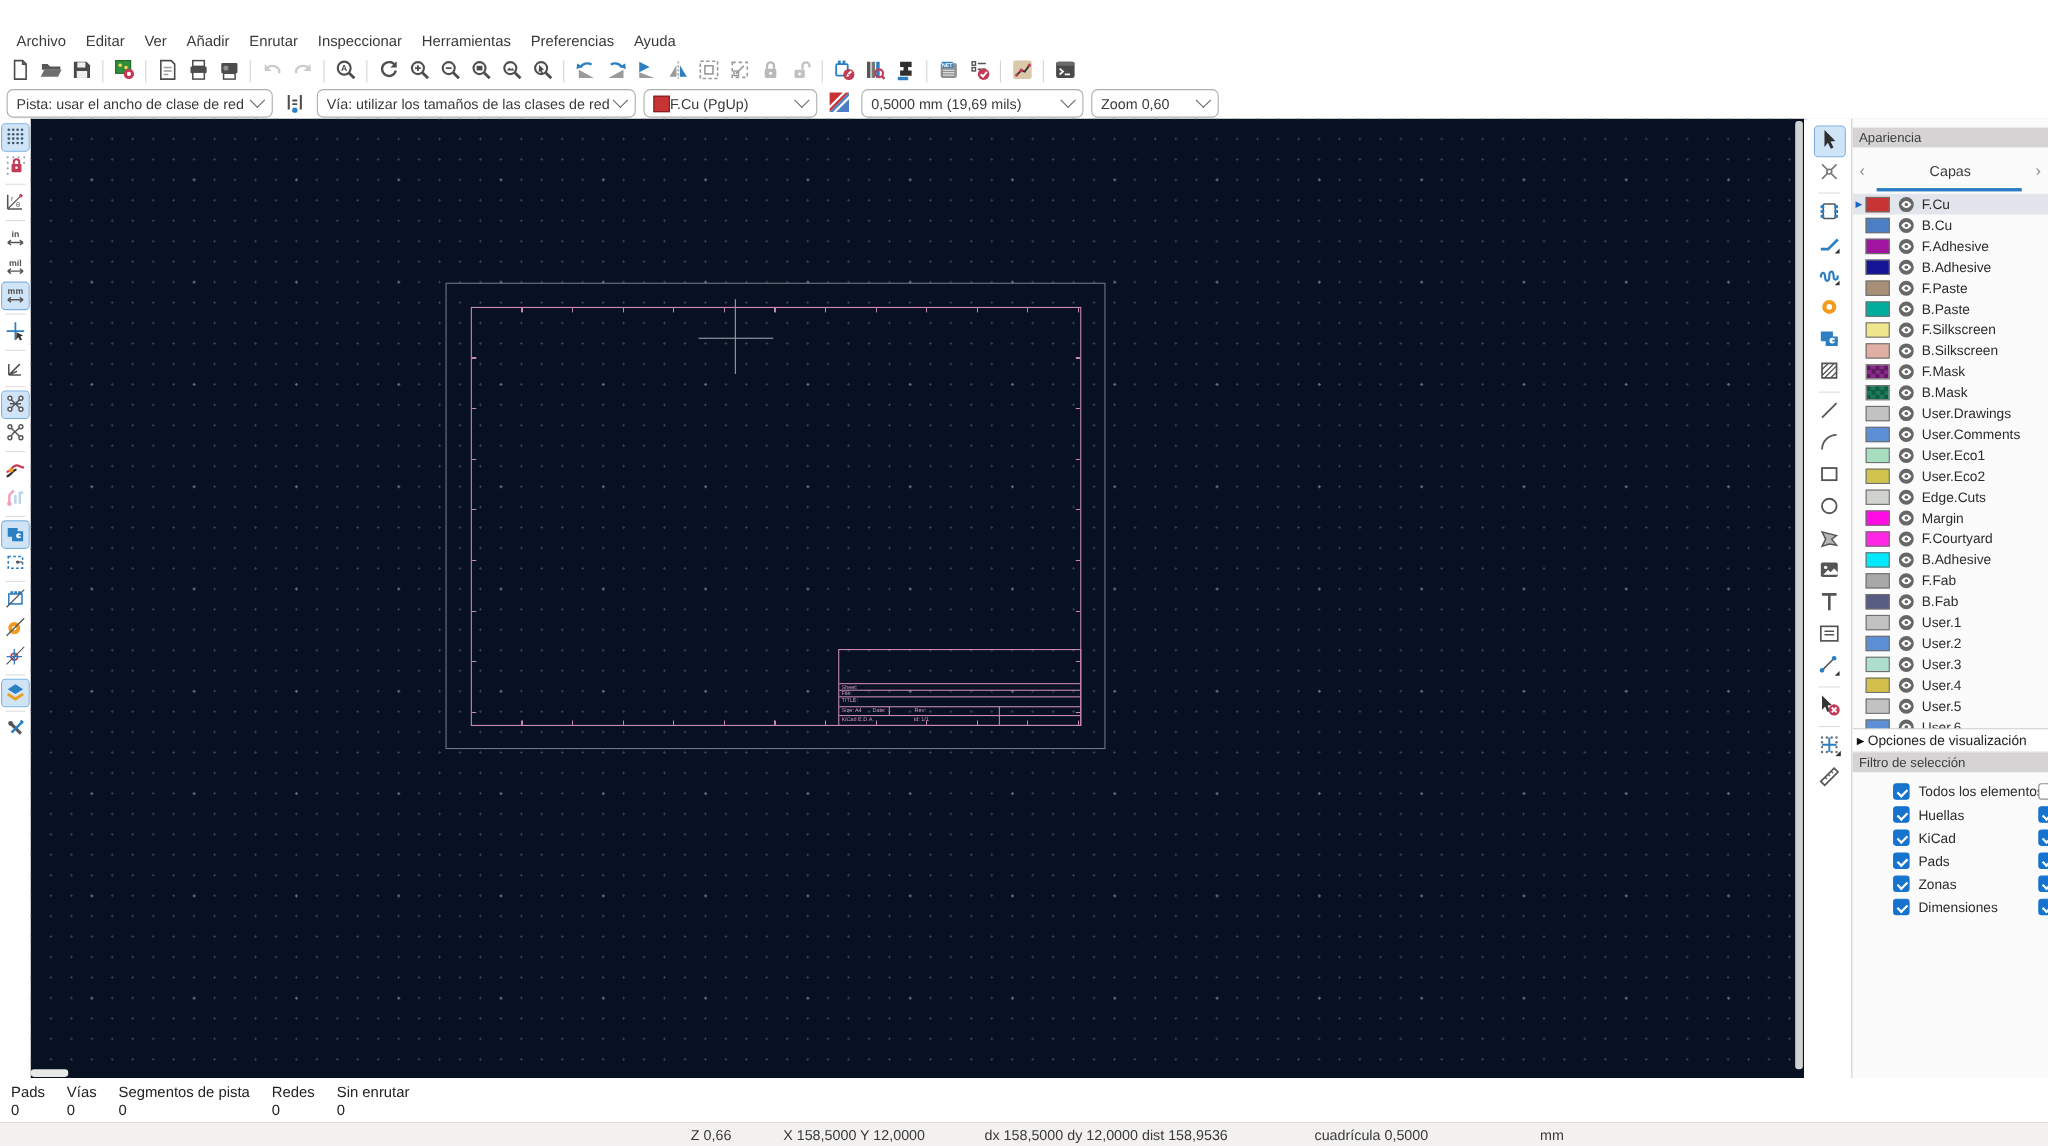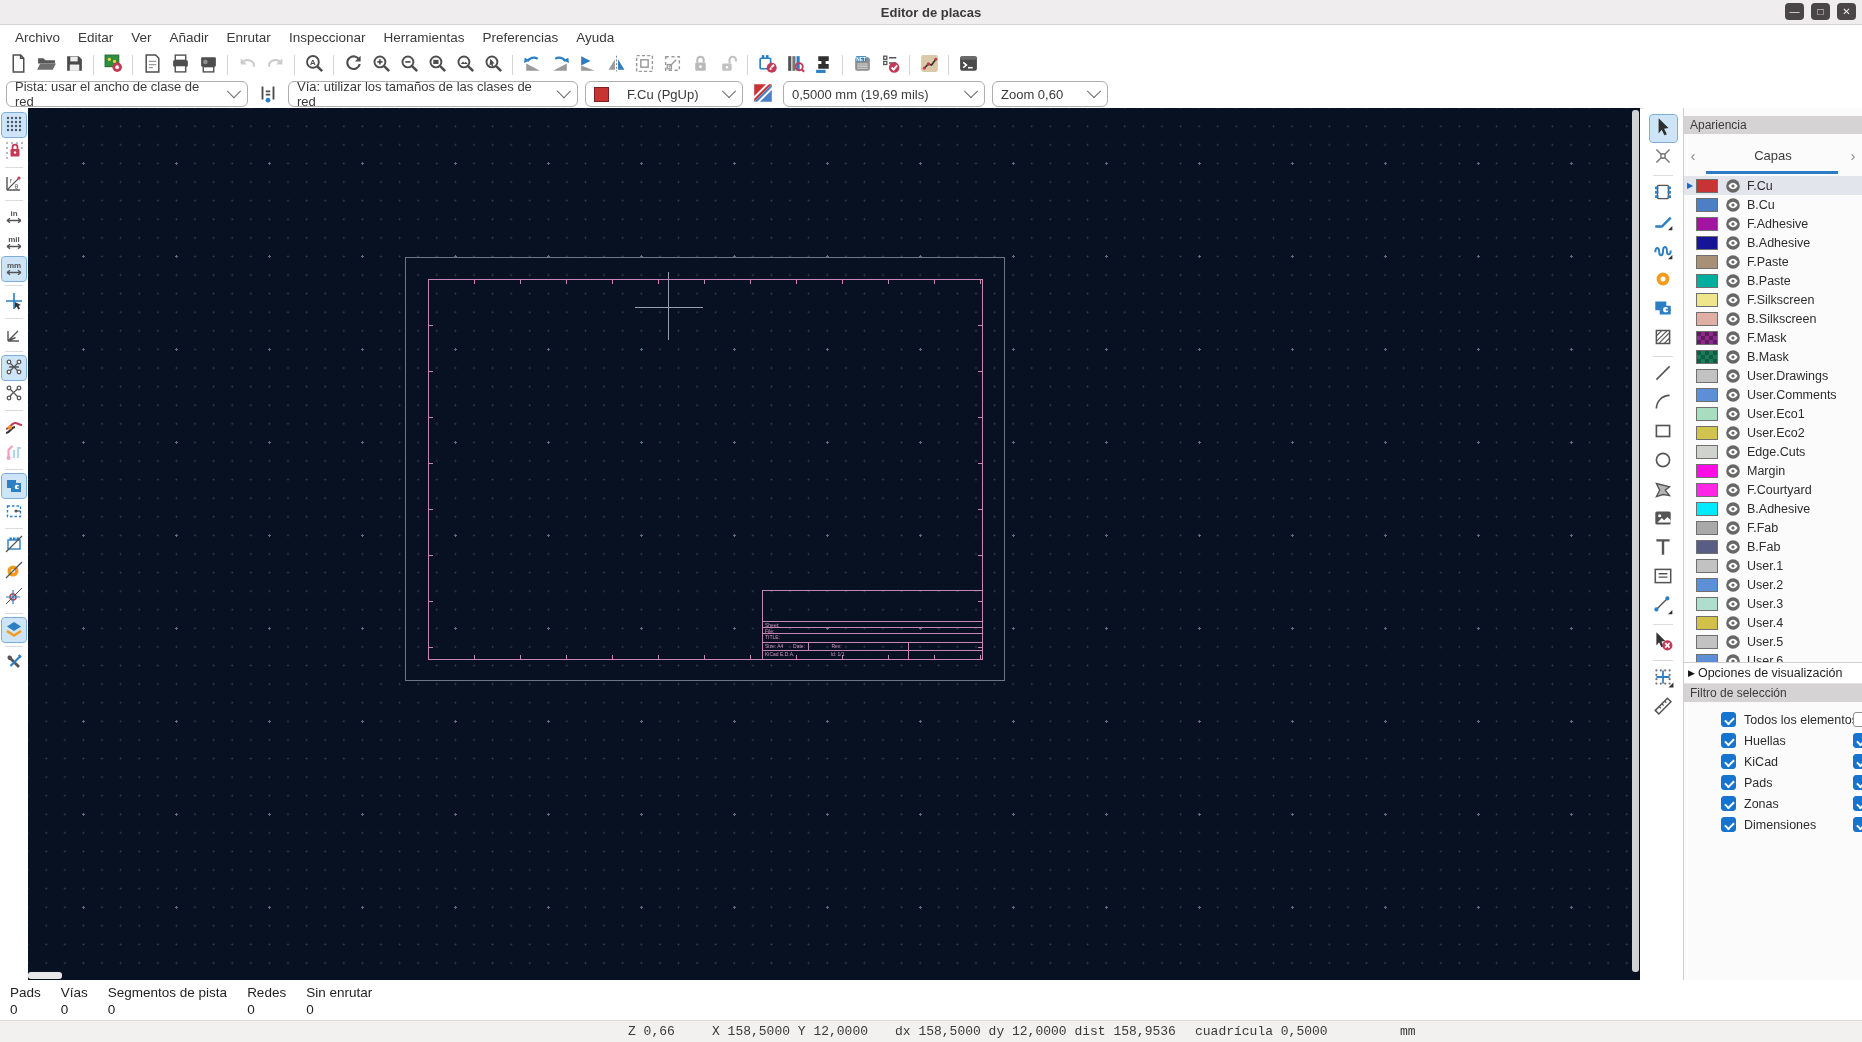--- a/index.html
+++ b/index.html
@@ -16,21 +16,21 @@
   .mitem{padding:3px 9px;font-size:13.5px;color:#3a3a3a;}
 
   
   .toolbar1{position:absolute;left:0;top:50px;width:100%;height:30px;background:#fff;display:flex;align-items:center;padding-left:4px;}
   .tbtn{width:26px;height:26px;border:none;background:transparent;display:flex;align-items:center;justify-content:center;padding:0;margin:0 1px;}
   .tbtn svg{width:21px;height:21px;}
   .tsep{width:1px;height:20px;background:#d4d4d4;margin:0 5px;flex:0 0 auto;}
 
   
   .toolbar2{position:absolute;left:0;top:80px;width:100%;height:28px;background:#fff;border-bottom:1px solid #d8d8d8;display:flex;align-items:center;padding-left:6px;gap:7px;}
-  .dd{height:24px;border:1px solid #aeaeae;border-radius:6px;background:#fff;display:flex;align-items:center;padding:0 8px;gap:18px;font-size:13px;color:#3a3a3a;}
+  .dd{height:24px;border:1px solid #aeaeae;border-radius:6px;background:#fff;display:flex;align-items:center;padding:0 8px;gap:0;font-size:13px;color:#3a3a3a;}
   .dd .chev{width:9px;height:9px;border-right:1.6px solid #6a6a6a;border-bottom:1.6px solid #6a6a6a;transform:rotate(45deg) translate(-2px,-2px);margin-left:auto;}
   .dd .lswatch{width:13px;height:13px;background:#c83434;border:1px solid #7e2020;}
   .t2btn{width:26px;height:26px;border:none;background:transparent;display:flex;align-items:center;justify-content:center;padding:0;}
   .t2btn svg{width:22px;height:22px;}
 
   
   .ltoolbar{position:absolute;left:0;top:108px;width:28px;height:872px;background:#fff;border-right:1px solid #ececec;display:flex;flex-direction:column;align-items:center;padding-top:4px;}
   .ltoolbar .tbtn{width:24px;height:24px;margin:1px 0;border-radius:3px;}
   .ltoolbar .tbtn svg{width:20px;height:20px;}
   .ltoolbar .hsep{width:18px;height:1px;background:#dcdcdc;margin:3px 0;}
@@ -88,42 +88,27 @@
   .cb.checked::after,.cb.rchecked::after{content:"";position:absolute;left:3px;top:3.5px;width:7px;height:4px;border-left:2px solid #fff;border-bottom:2px solid #fff;transform:rotate(-45deg);}
   .frow .flabel{margin-left:8px;font-size:12.5px;color:#2c2c2c;white-space:nowrap;}
   .frow .cb.right{position:absolute;right:-6px;}
 
   
   .countsrow{position:absolute;left:0;top:980px;width:100%;height:40px;background:#fff;display:flex;padding-left:10px;}
   .count{margin-right:20px;padding-top:4px;}
   .count .clabel{font-size:13.5px;color:#222;line-height:17px;}
   .count .cvalue{font-size:13.5px;color:#222;line-height:17px;}
   .statusbar{position:absolute;left:0;top:1020px;width:100%;height:22px;background:#f2f1f0;border-top:1px solid #dddcdb;font-size:13px;color:#3a3a3a;}
-  .statusbar span{position:absolute;top:3px;white-space:nowrap;font-family:Liberation Mono, monospace;}
+  .statusbar span{position:absolute;top:3px;white-space:nowrap;}
 </style>
 </head>
 <body>
 
 <div id="app">
 
-  <div class="titlebar">
-    <span class="wtitle">Editor de placas</span>
-    <span class="winbtns">
-
-    <span class="winbtn">
-          <i style="font-style:normal">—</i>
-        </span>
-        <span class="winbtn">
-          <i style="font-style:normal">□</i>
-        </span>
-        <span class="winbtn">
-          <i style="font-style:normal">✕</i>
-        </span>
-      </span>
-  </div>
 
   <div class="menubar">
 
   <span class="mitem">Archivo</span>
       <span class="mitem">Editar</span>
       <span class="mitem">Ver</span>
       <span class="mitem">Añadir</span>
       <span class="mitem">Enrutar</span>
       <span class="mitem">Inspeccionar</span>
       <span class="mitem">Herramientas</span>

